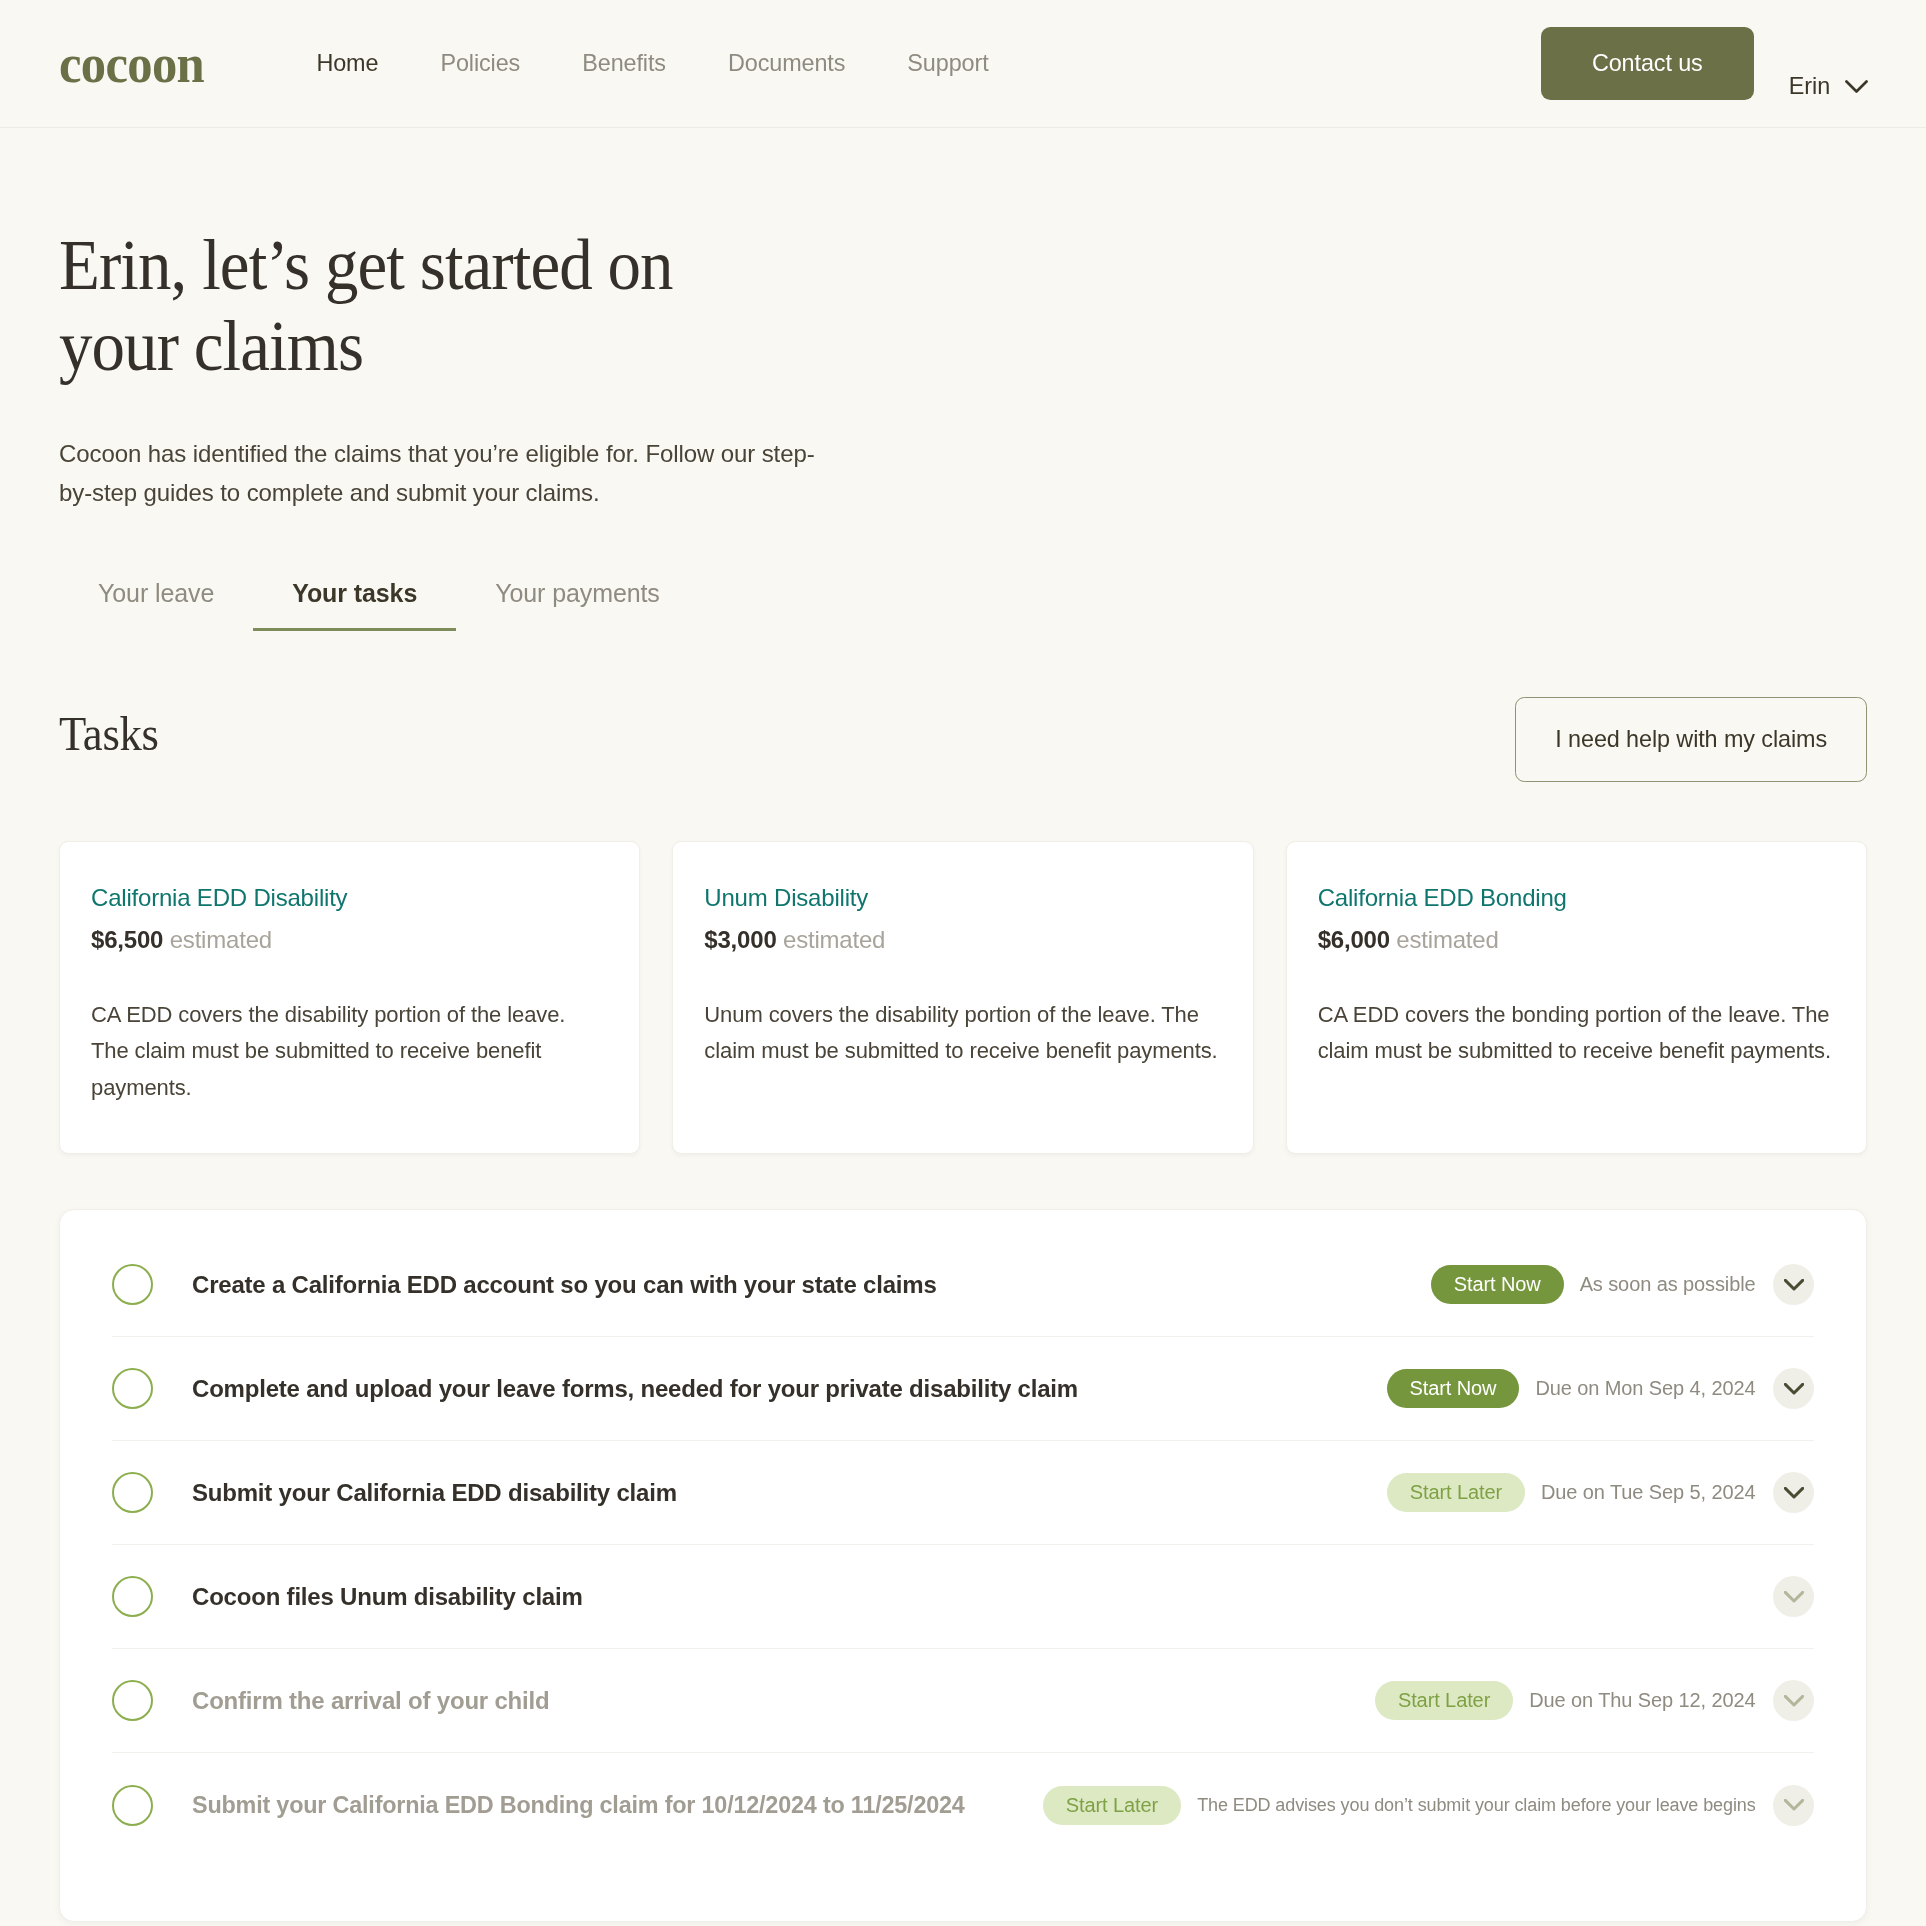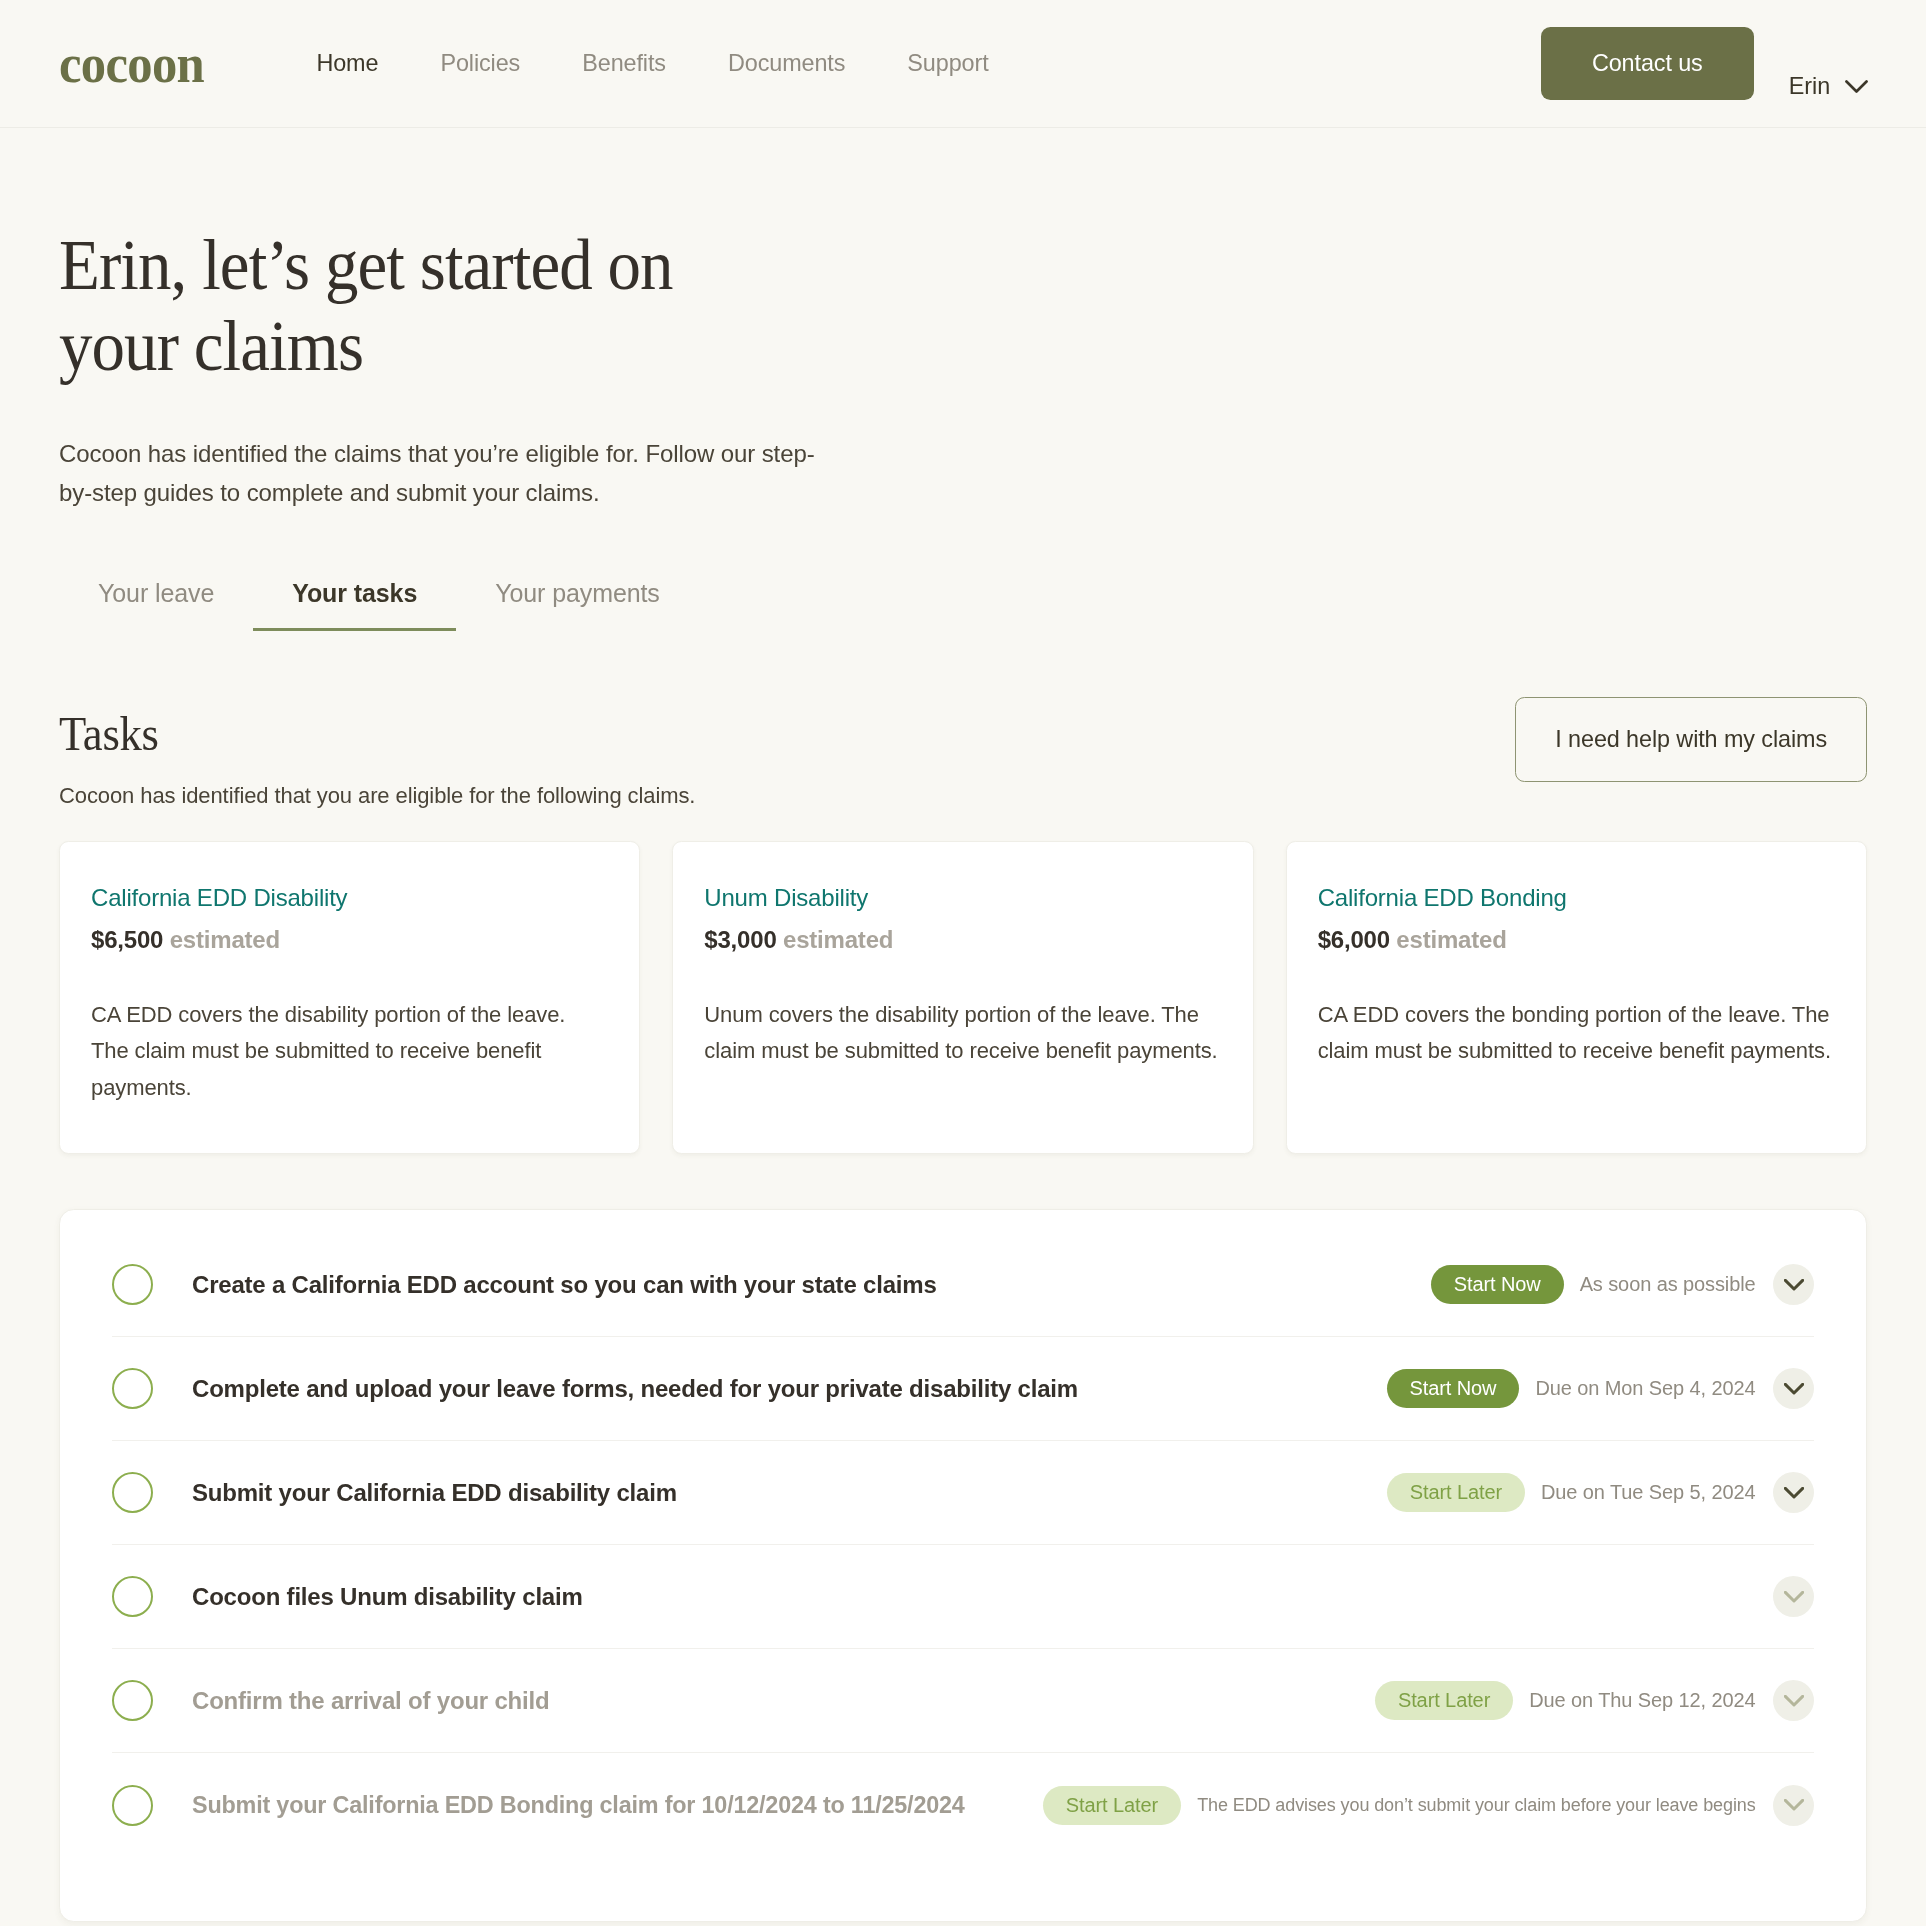--- a/index.html
+++ b/index.html
@@ -179,21 +179,21 @@
     padding:42px 31px 47px 31px;
     min-height:278px;
   }
   .claim-name{
     font-size:24px;color:#0f766e;letter-spacing:-0.2px;
   }
   .claim-amount-row{
     margin-top:13.4px;font-size:24px;color:#35302A;letter-spacing:-0.2px;
   }
   .claim-amount{font-weight:700;}
-  .claim-est{color:var(--muted2);font-weight:700;}
+  .claim-est{color:var(--muted2);font-weight:400;}
   .claim-desc{
     margin-top:43px;
     font-size:22px;line-height:1.66;color:var(--ink-soft);
     letter-spacing:-0.1px;
   }
 
   
   .task-panel{
     margin-top:55px;
     background:var(--card);
@@ -284,21 +284,20 @@
     <p class="lede">Cocoon has identified the claims that you’re eligible for. Follow our step-by-step guides to complete and submit your claims.</p>
 
     <div class="tabs">
       <button class="tab">Your leave</button>
       <button class="tab active">Your tasks</button>
       <button class="tab">Your payments</button>
     </div>
 
     <div class="tasks-head">
       <h2 class="tasks-title">Tasks</h2>
-      <div class="tasks-sub">Cocoon has identified that you are eligible for the following claims.</div>
       <button class="help-btn">I need help with my claims</button>
     </div>
 
     <div class="claims">
 
       <div class="claim-card">
         <div class="claim-name">California EDD Disability</div>
         <div class="claim-amount-row">
           <span class="claim-amount">$6,500</span>
           <span class="claim-est">estimated</span>

